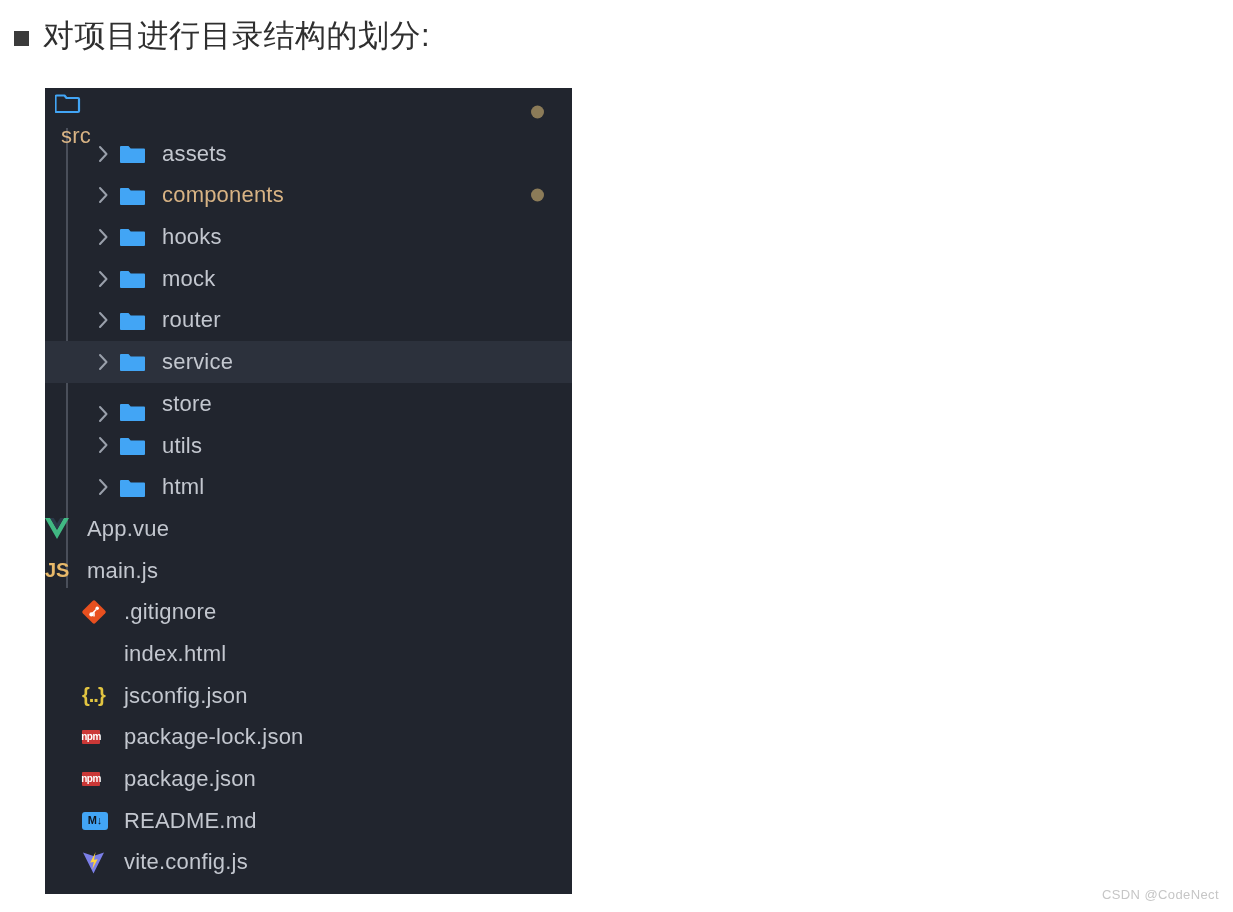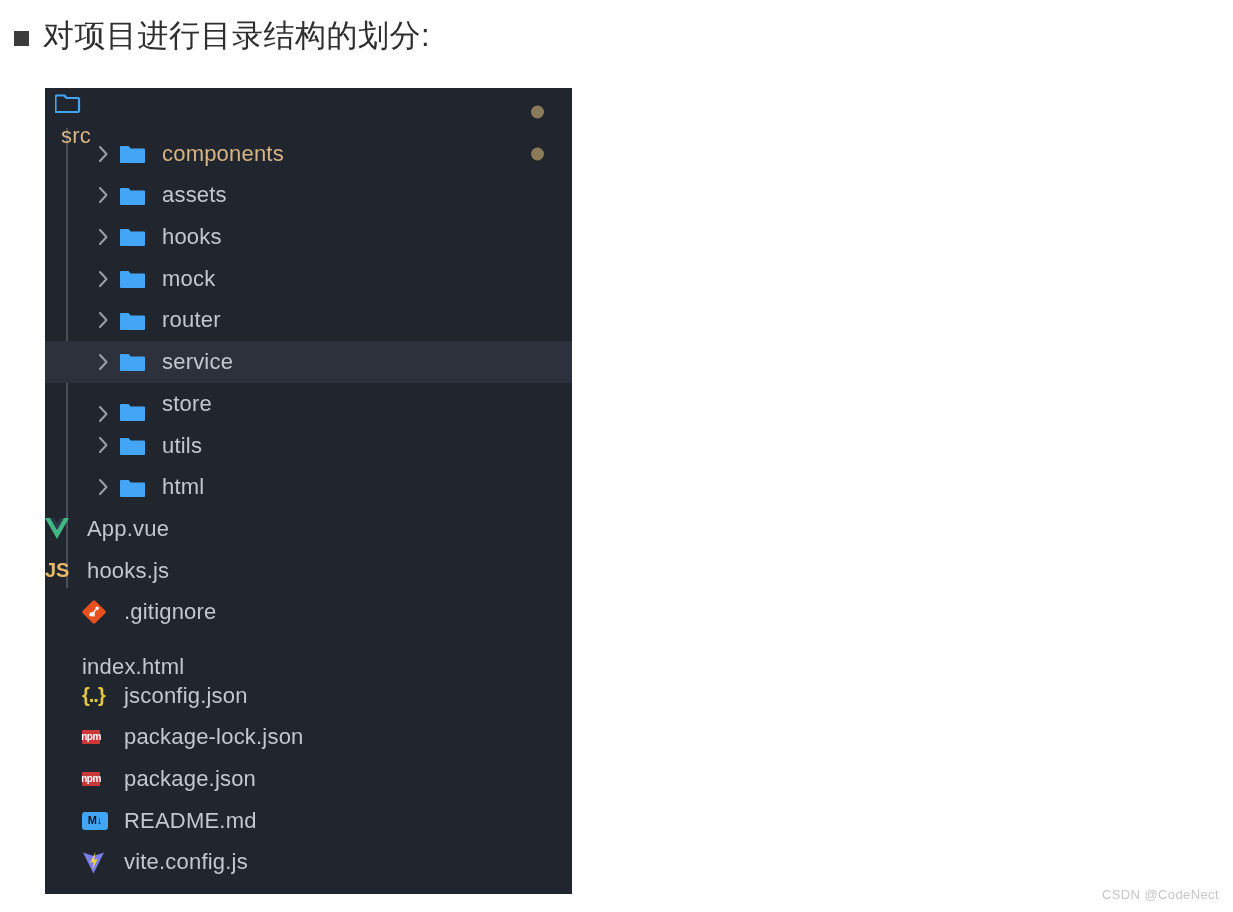--- a/index.html
+++ b/index.html
@@ -234,38 +234,38 @@
           <span class="chev">
             <svg width="20" height="20" viewBox="0 0 20 20" xmlns="http://www.w3.org/2000/svg">
               <path d="M7 3l6.5 7L7 17" fill="none" stroke="#9aa0ab" stroke-width="2" stroke-linecap="round" stroke-linejoin="round"></path>
             </svg>
           </span>
           <span class="icon">
             <svg width="26" height="21" viewBox="0 0 26 21" xmlns="http://www.w3.org/2000/svg">
               <path d="M1 3h7.5l2.2 2.6H24a1 1 0 0 1 1 1v12.4a1 1 0 0 1-1 1H1a1 1 0 0 1-1-1V4a1 1 0 0 1 1-1z" fill="#42a5f5"></path>
             </svg>
           </span>
+          <span class="row-label">assets</span>
+        </div>
+      </div>
+      <div class="row">
+        <div class="lvl-1" style="display: flex; align-items: center;">
+          <span class="chev">
+            <svg width="20" height="20" viewBox="0 0 20 20" xmlns="http://www.w3.org/2000/svg">
+              <path d="M7 3l6.5 7L7 17" fill="none" stroke="#9aa0ab" stroke-width="2" stroke-linecap="round" stroke-linejoin="round"></path>
+            </svg>
+          </span>
+          <span class="icon">
+            <svg width="26" height="21" viewBox="0 0 26 21" xmlns="http://www.w3.org/2000/svg">
+              <path d="M1 3h7.5l2.2 2.6H24a1 1 0 0 1 1 1v12.4a1 1 0 0 1-1 1H1a1 1 0 0 1-1-1V4a1 1 0 0 1 1-1z" fill="#42a5f5"></path>
+            </svg>
+          </span>
           <span class="row-label amber">components</span>
         </div>
         <span class="dot-badge"></span>
-      </div>
-      <div class="row">
-        <div class="lvl-1" style="display: flex; align-items: center;">
-          <span class="chev">
-            <svg width="20" height="20" viewBox="0 0 20 20" xmlns="http://www.w3.org/2000/svg">
-              <path d="M7 3l6.5 7L7 17" fill="none" stroke="#9aa0ab" stroke-width="2" stroke-linecap="round" stroke-linejoin="round"></path>
-            </svg>
-          </span>
-          <span class="icon">
-            <svg width="26" height="21" viewBox="0 0 26 21" xmlns="http://www.w3.org/2000/svg">
-              <path d="M1 3h7.5l2.2 2.6H24a1 1 0 0 1 1 1v12.4a1 1 0 0 1-1 1H1a1 1 0 0 1-1-1V4a1 1 0 0 1 1-1z" fill="#42a5f5"></path>
-            </svg>
-          </span>
-          <span class="row-label">assets</span>
-        </div>
       </div>
       <div class="row">
         <div class="lvl-1" style="display: flex; align-items: center;">
           <span class="chev">
             <svg width="20" height="20" viewBox="0 0 20 20" xmlns="http://www.w3.org/2000/svg">
               <path d="M7 3l6.5 7L7 17" fill="none" stroke="#9aa0ab" stroke-width="2" stroke-linecap="round" stroke-linejoin="round"></path>
             </svg>
           </span>
           <span class="icon">
             <svg width="26" height="21" viewBox="0 0 26 21" xmlns="http://www.w3.org/2000/svg">
@@ -374,41 +374,41 @@
             </svg>
           </span>
           <span class="row-label">App.vue</span>
         </div>
       </div>
       <div class="row">
         <div class="lvl-1-file" style="display: flex; align-items: center;">
           <span class="icon">
             <span class="js-icon">JS</span>
           </span>
-          <span class="row-label">hooks.js</span>
+          <span class="row-label">main.js</span>
         </div>
       </div>
       <div class="row">
         <div class="lvl-0-file" style="display: flex; align-items: center;">
           <span class="icon">
             <svg width="24" height="24" viewBox="0 0 24 24" xmlns="http://www.w3.org/2000/svg">
               <g transform="rotate(45 12 12)">
                 <rect x="3.2" y="3.2" width="17.6" height="17.6" rx="2" fill="#e8501f"></rect>
               </g>
               <circle cx="15.2" cy="8.2" r="1.7" fill="#fff"></circle>
               <circle cx="9.4" cy="14.4" r="2.1" fill="#fff"></circle>
               <path d="M14.2 9.4l-4 4.2" stroke="#fff" stroke-width="1.5"></path>
               <path d="M12 12.2v4.2" stroke="#fff" stroke-width="1.5"></path>
             </svg>
           </span>
           <span class="row-label">.gitignore</span>
         </div>
       </div>
       <div class="row">
-        <div class="lvl-0-file" style="display: flex; align-items: flex-end; flex-direction: column;">
+        <div class="lvl-0-file" style="display: flex; align-items: flex-end;">
           <span class="icon">
             <span class="html-icon"></span>
           </span>
           <span class="row-label">index.html</span>
         </div>
       </div>
       <div class="row">
         <div class="lvl-0-file" style="display: flex; align-items: center;">
           <span class="icon">
             <span class="json-icon">{..}</span>

